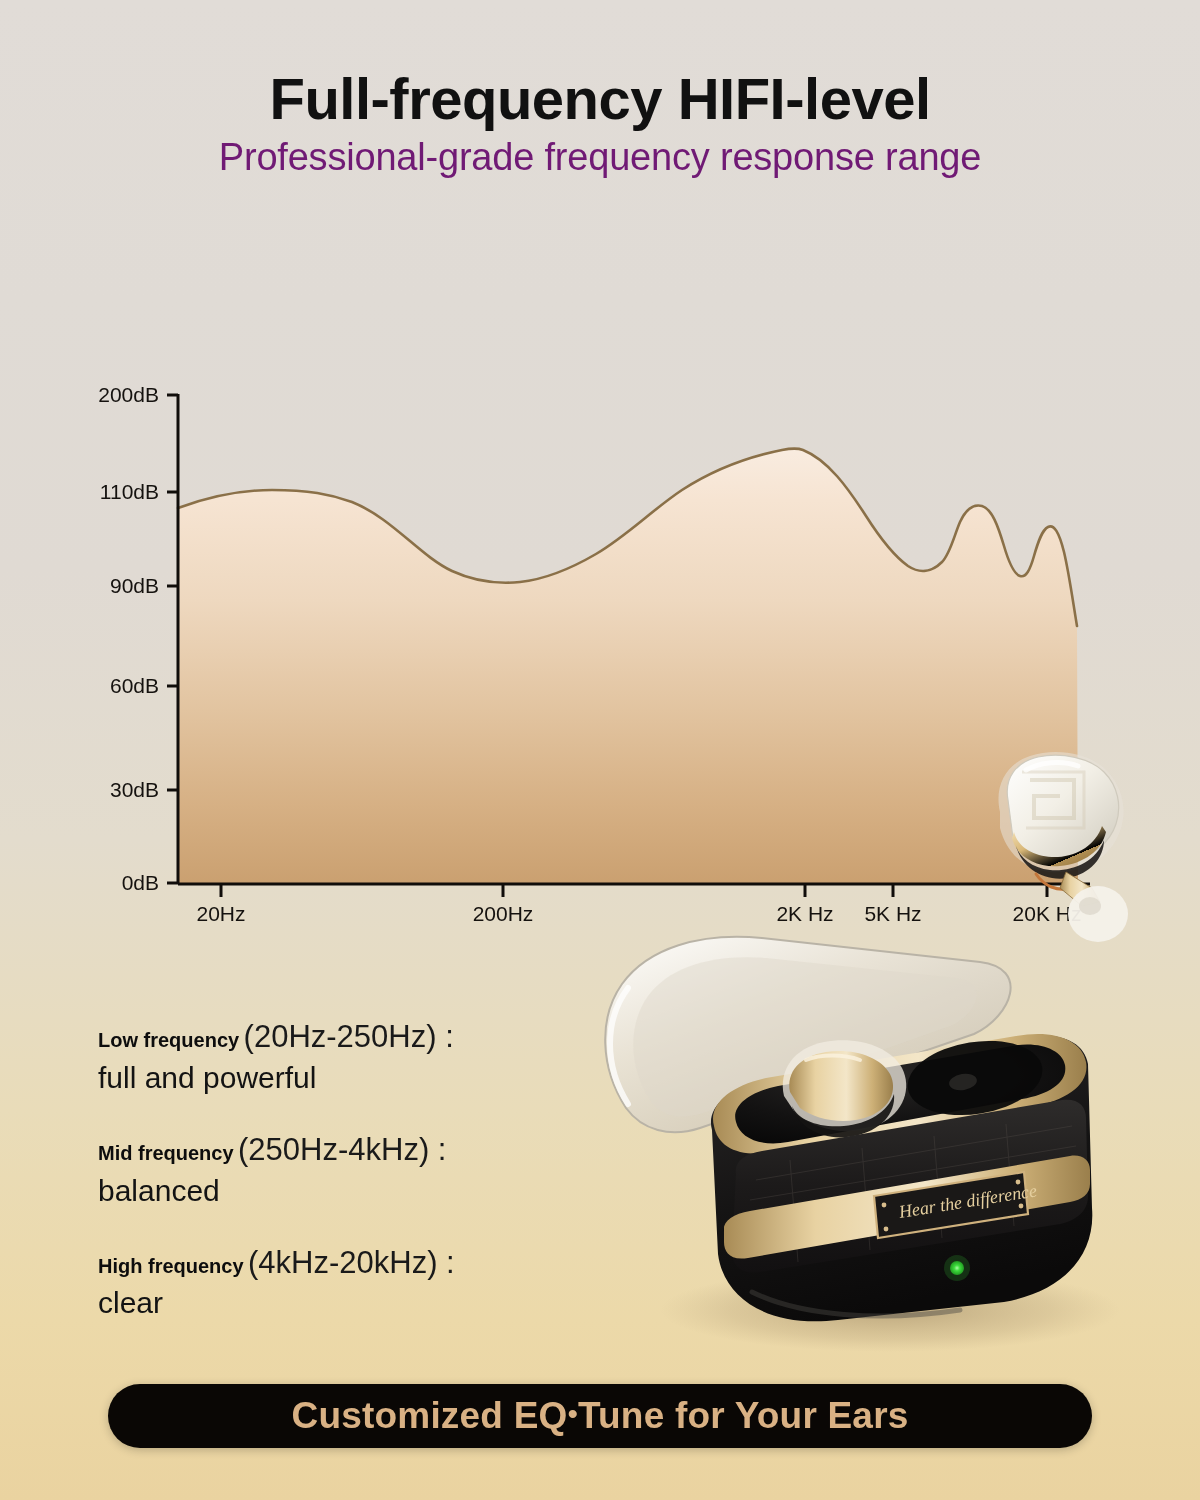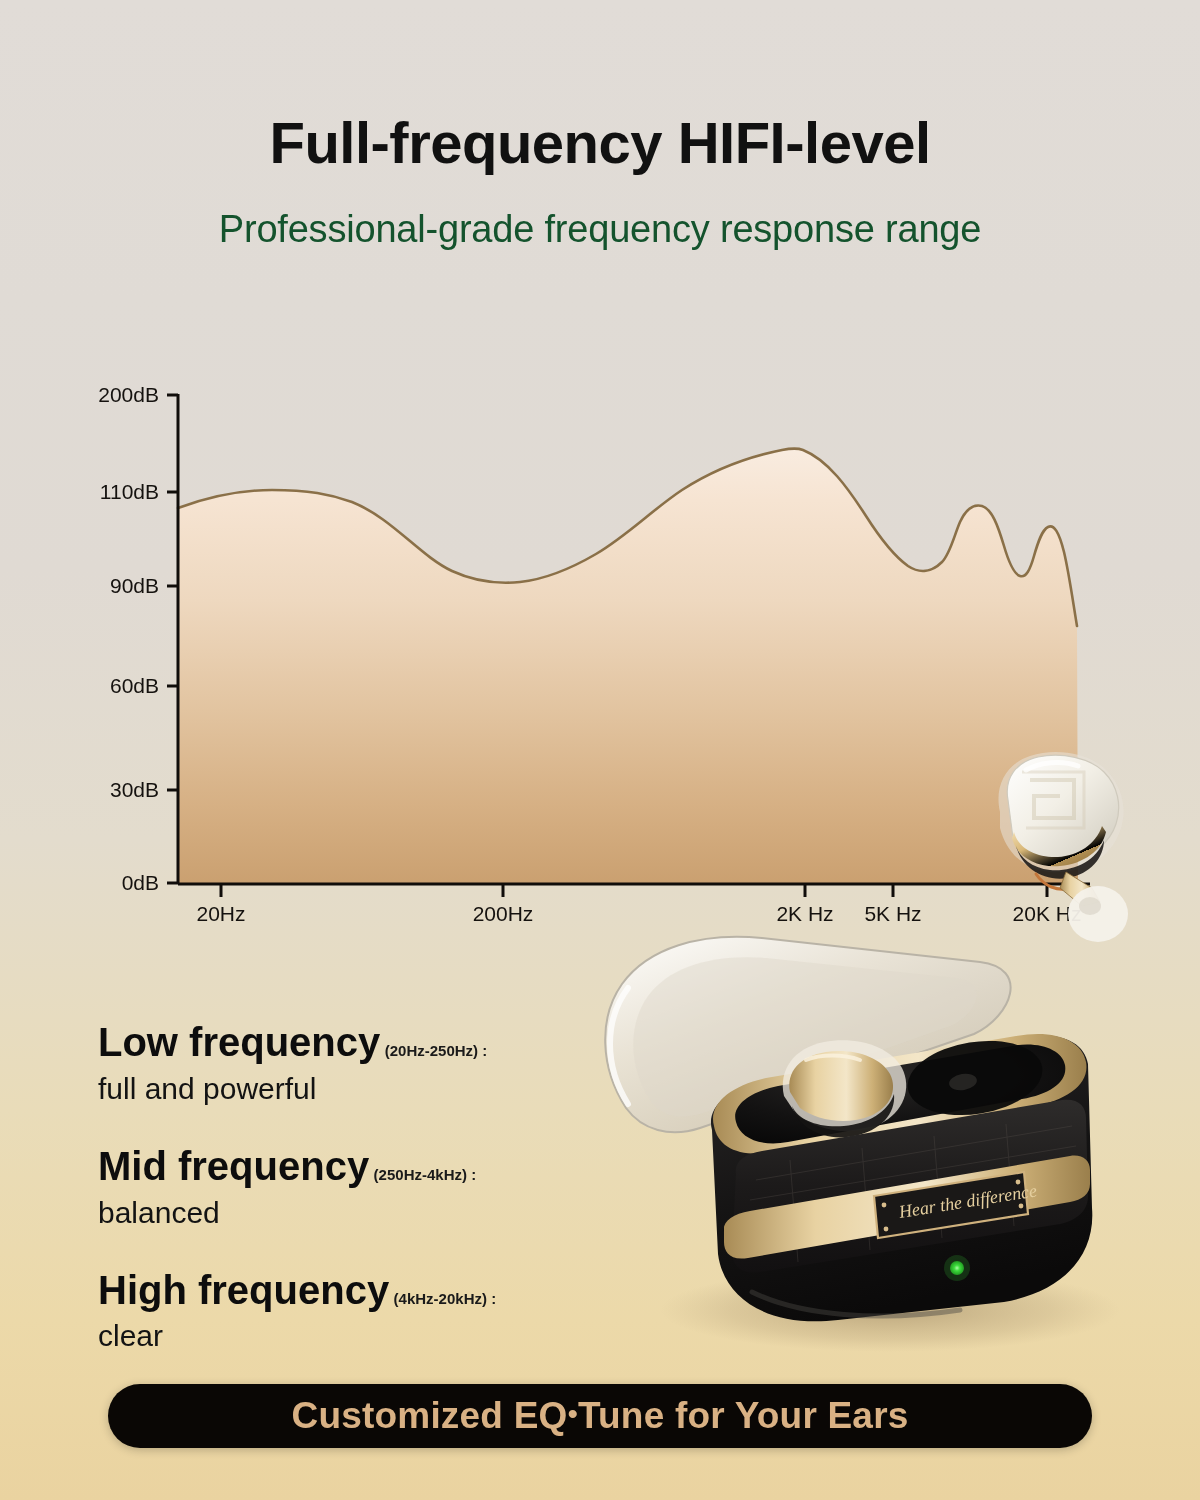--- a/index.html
+++ b/index.html
@@ -15,26 +15,25 @@
 
   
   .header { padding-top:62px; text-align:center; }
   .title {
     font-size:58px;
     font-weight:bold;
     line-height:1.28;
     color:#111111;
     letter-spacing:-0.5px;
   }
-  .title .line { display:block;margin-top:44px; }
+  .title .line { display:block; }
   .subtitle {
-    margin-top:28px;
     font-size:38px;
     font-weight:400;
-    color:#14532d;
+    color:#701a75;
     letter-spacing:-0.2px;
   }
 
   
   .chart-wrap {
     position:absolute;
     left:0; top:370px;
     width:956px; height:560px;
   }
   .chart-svg { display:block; }
@@ -57,27 +56,27 @@
   
   .freq-list {
     position:absolute;
     left:98px; top:1018px;
     width:500px;
   }
   .freq-item { margin-bottom:34px; }
   .freq-item:last-child { margin-bottom:16px; }
   .freq-head { line-height:1.22; }
   .freq-name {
-    font-size:40px;
+    font-size:20px;
     font-weight:bold;
     color:#0d0d0d;
   }
   .freq-range {
-    font-size:15px;
-    font-weight:700;
+    font-size:31px;
+    font-weight:400;
     color:#1a1a1a;
   }
   .freq-desc {
     display:block;
     font-size:30px;
     font-weight:400;
     color:#131313;
     line-height:1.3;
     margin-top:2px;
   }

